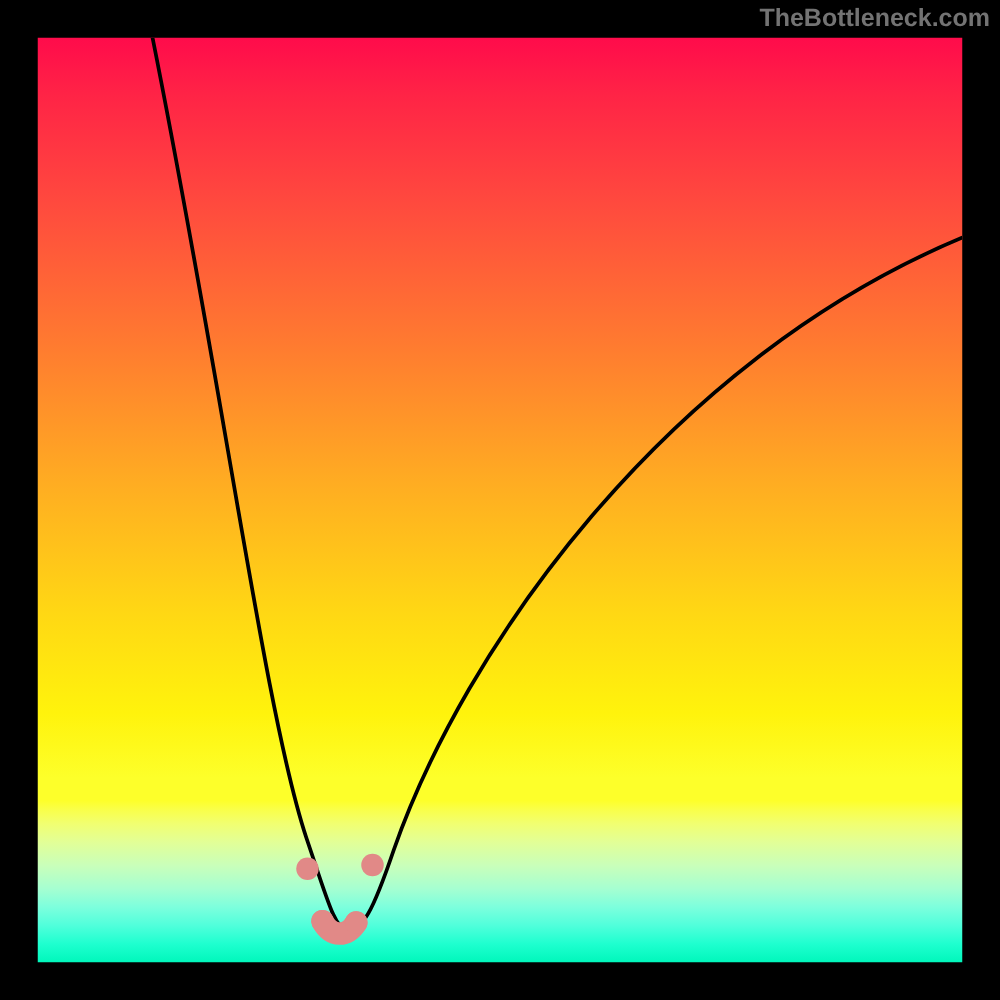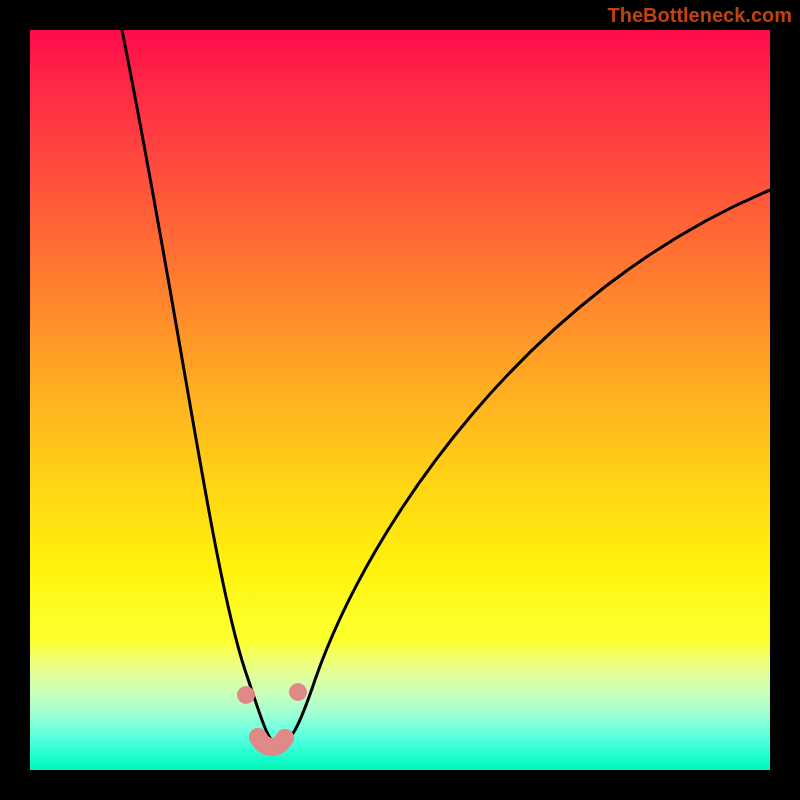--- a/index.html
+++ b/index.html
@@ -53,21 +53,21 @@
     stroke: #e18987;
     stroke-width: 18;
     stroke-linecap: round;
     fill: none;
   }
   .watermark {
     position: absolute;
     top: 4px;
     right: 8px;
     font: 600 20px Arial, Helvetica, sans-serif;
-    color: #c2410c;
+    color: #737373;
   }
 </style>
 </head>
 <body>
 
 <div class="frame">
   <div class="gradient"></div>
   <svg class="curve" viewBox="0 0 740 740" preserveAspectRatio="none">
     <path fill="none" stroke="#000" stroke-width="3" d="M 92 0 C 150 290, 182 540, 215 640 C 232 690, 238 714, 248 714 C 260 714, 268 700, 285 650 C 340 492, 500 260, 740 160"></path>
     <path class="link" d="M 228 707 C 235 720, 248 720, 255 708"></path>

